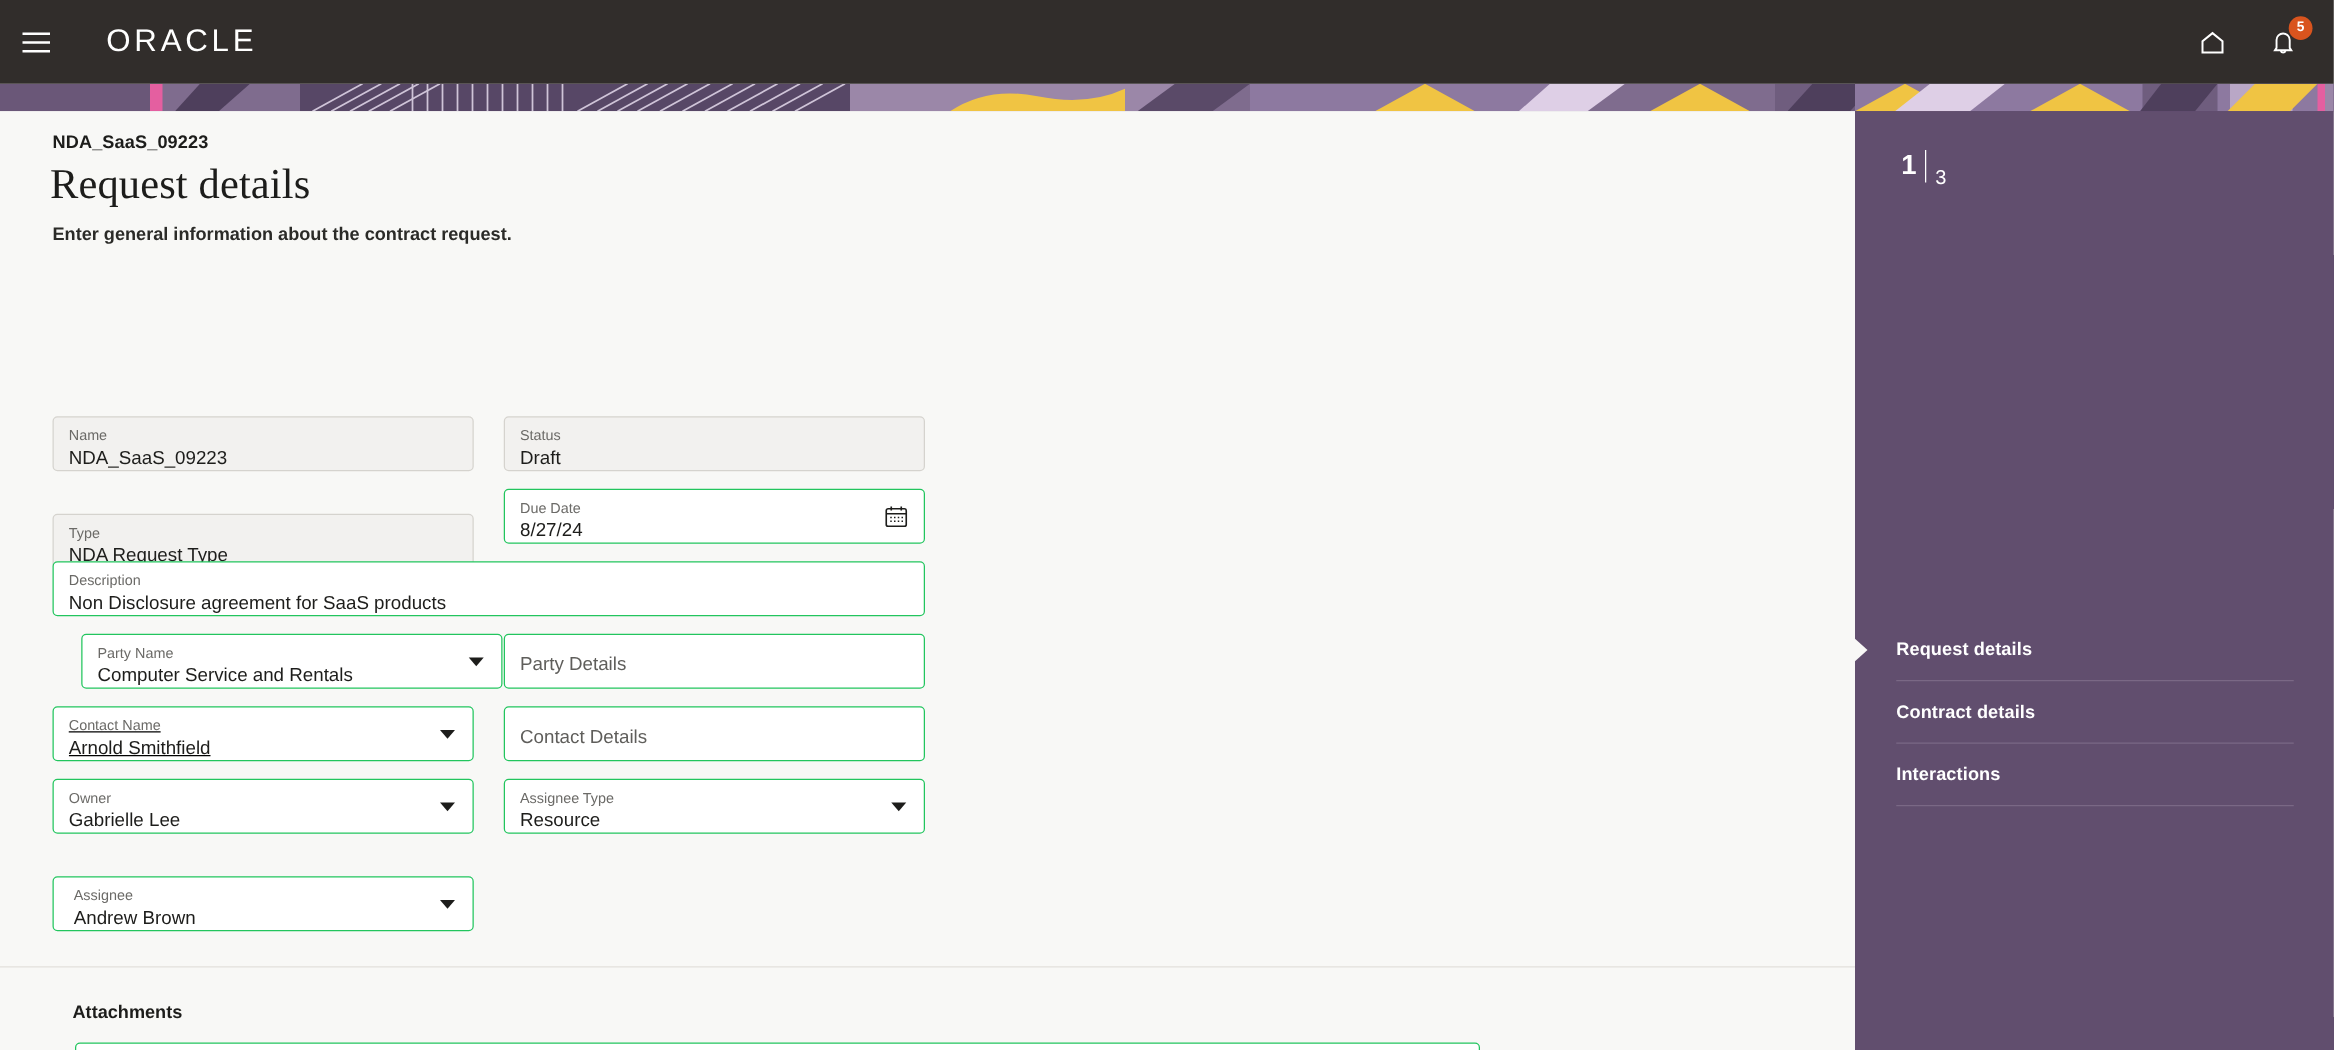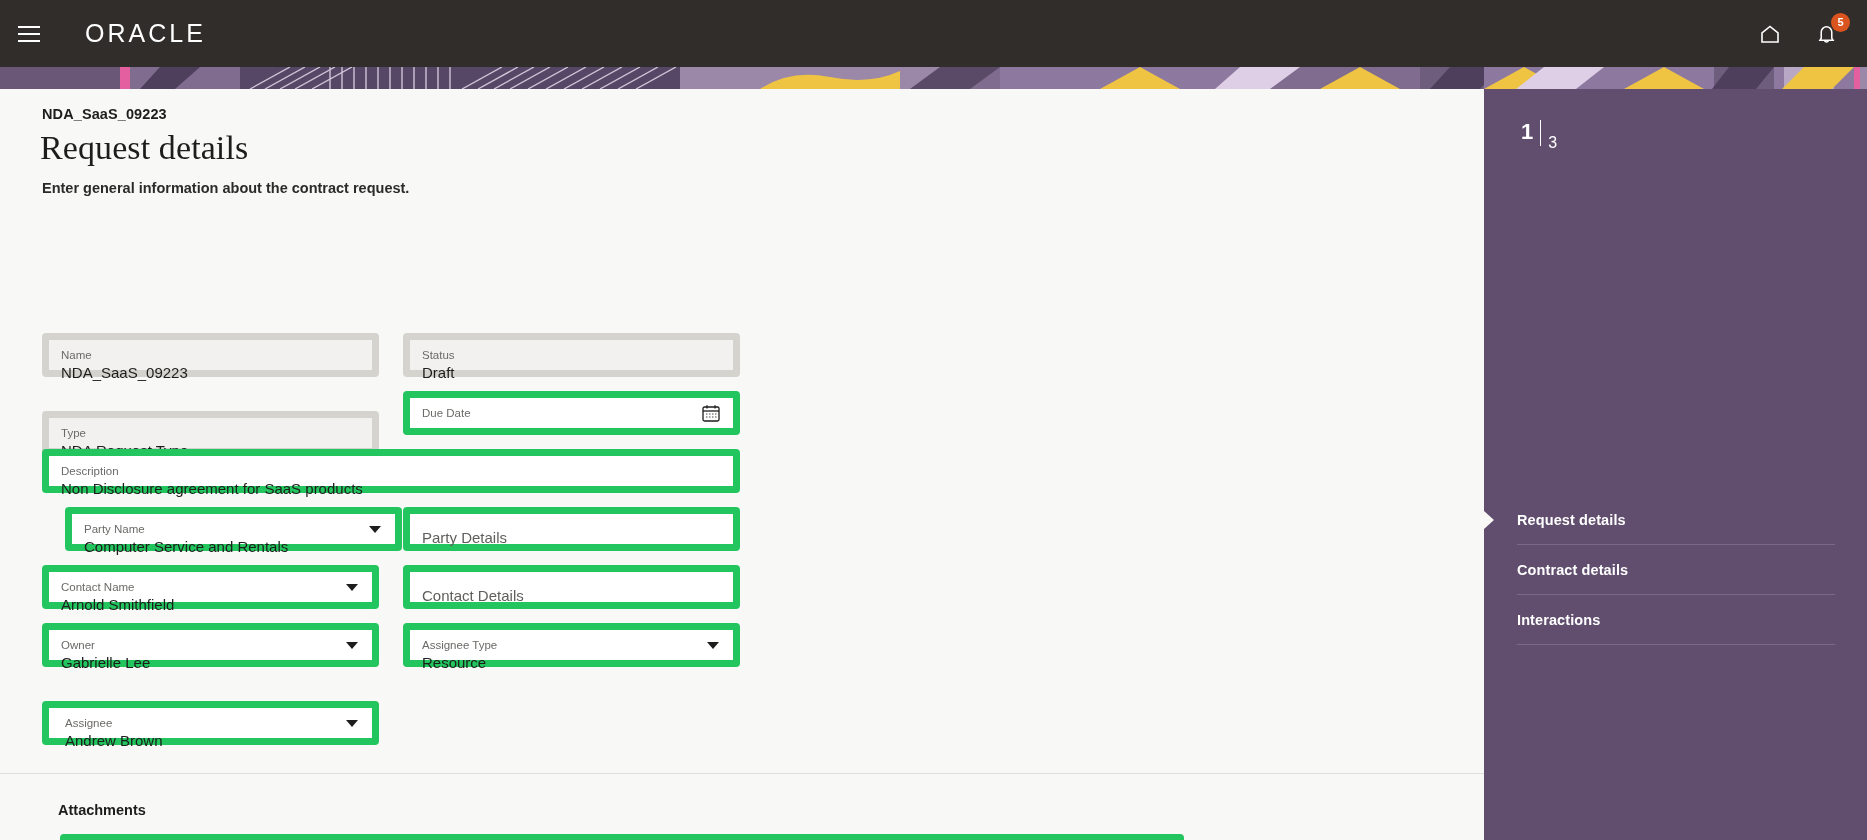--- a/index.html
+++ b/index.html
@@ -113,21 +113,21 @@
     position: absolute;
     left: 42px; top: 91px;
     font-size: 14.5px;
     font-weight: bold;
     color: #2b2b28;
   }
 
   
   .field {
     position: absolute;
-    border: 7px solid #22c55e;
+    border: 1px solid #22c55e;
     border-radius: 4px;
     background: #ffffff;
     padding: 9px 12px 0 12px;
   }
   .field.readonly {
     background: #f2f1ef;
     border-color: #d5d3ce;
   }
   .field .flabel {
     font-size: 11.5px;
@@ -168,21 +168,21 @@
   }
 
   
   #f-name        { left: 42px;  top: 244px; width: 337px; height: 44px; }
   #f-status      { left: 403px; top: 244px; width: 337px; height: 44px; }
   #f-type        { left: 42px;  top: 302px; width: 337px; height: 44px; margin-top: 20px; }
   #f-duedate     { left: 403px; top: 302px; width: 337px; height: 44px; }
   #f-description { left: 42px;  top: 360px; width: 698px; height: 44px; }
   #f-partyname   { left: 42px;  top: 418px; width: 337px; height: 44px; margin-left: 23px; }
   #f-partydet    { left: 403px; top: 418px; width: 337px; height: 44px; }
-  #f-contactname { left: 42px;  top: 476px; width: 337px; height: 44px; }
+  #f-contactname { left: 42px;  top: 476px; width: 337px; height: 44px; text-decoration: underline; }
   #f-contactdet  { left: 403px; top: 476px; width: 337px; height: 44px; }
   #f-owner       { left: 42px;  top: 534px; width: 337px; height: 44px; }
   #f-assigneetyp { left: 403px; top: 534px; width: 337px; height: 44px; }
   #f-assignee    { left: 42px;  top: 612px; width: 337px; height: 44px; padding-left: 16px; }
 
   .section-divider {
     position: absolute;
     left: 0; top: 684px;
     width: 1484px; height: 1px;
     background: #e2e0db;
@@ -365,20 +365,21 @@
     <div class="fvalue">Draft</div>
   </div>
 
   <div class="field readonly" id="f-type">
     <div class="flabel">Type</div>
     <div class="fvalue">NDA Request Type</div>
   </div>
 
   <div class="field" id="f-duedate">
     <div class="flabel">Due Date</div>
+    <div class="fvalue">8/27/24</div>
     <span class="cal-icon">
       <svg width="20" height="20" viewBox="0 0 20 20" fill="none" stroke="#1d1d1b" stroke-width="1.3">
         <rect x="2" y="4" width="16" height="14" rx="1.5"></rect>
         <line x1="2" y1="8" x2="18" y2="8"></line>
         <line x1="6" y1="2.2" x2="6" y2="5.4"></line>
         <line x1="14" y1="2.2" x2="14" y2="5.4"></line>
         <g stroke-width="1.1">
           <line x1="5.2" y1="11" x2="6.4" y2="11"></line>
             <line x1="8.2" y1="11" x2="9.4" y2="11"></line>
           <line x1="11.2" y1="11" x2="12.4" y2="11"></line>

